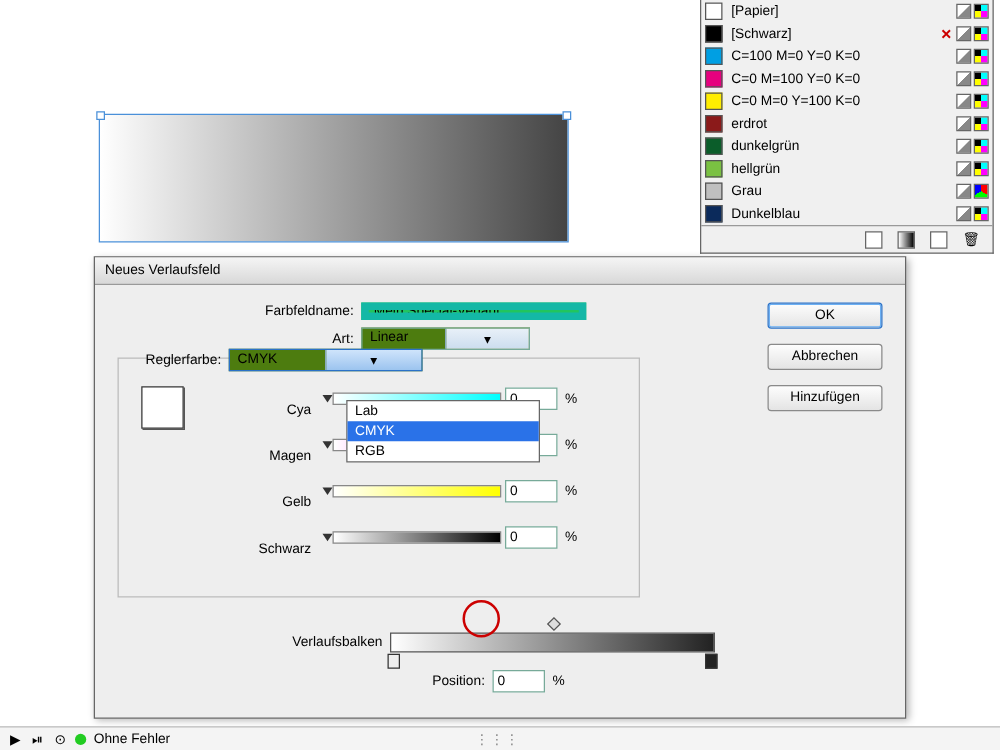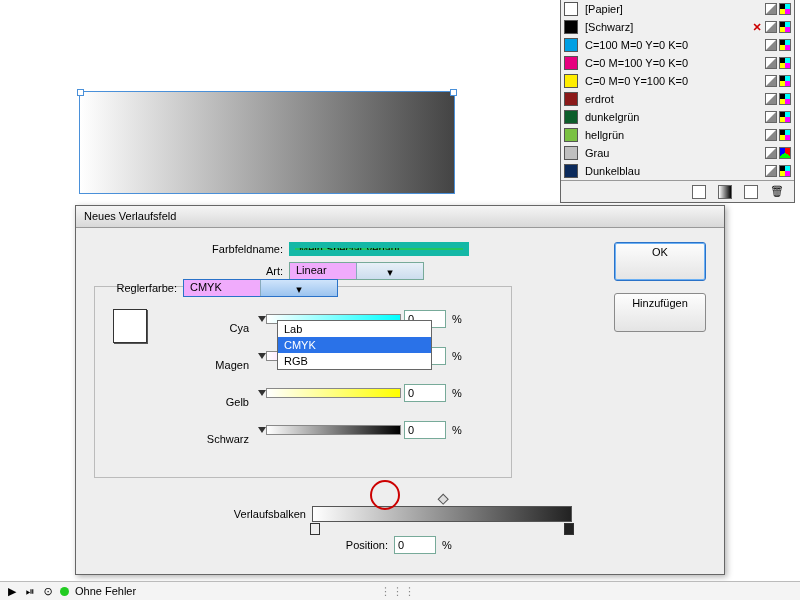--- a/index.html
+++ b/index.html
@@ -29,33 +29,33 @@
 
 .dialog { position:absolute; left:75px; top:205px; width:650px; height:370px; background:#eee;
   border:1px solid #666; box-shadow:2px 2px 6px rgba(0,0,0,.3); }
 .dlg-title { height:22px; background:linear-gradient(#f5f5f5,#d8d8d8); border-bottom:1px solid #999; padding:4px 8px; }
 .dlg-body { position:relative; padding:14px 18px; height:calc(100% - 22px); }
 .row { display:flex; align-items:center; margin-bottom:6px; }
 .lbl { text-align:right; padding-right:6px; }
 .lbl1 { width:195px; } .lbl2 { width:150px;margin-top:19px; }
 input.text { border:6px solid #14b8a6; padding:1px 4px; height:14px; background:#22c55e; }
 input.num  { border:1px solid #7a9; width:42px; height:18px; padding:1px 3px; }
-.combo { display:inline-flex; border:1px solid #7a9; height:18px; background:#f0abfc; }
+.combo { display:inline-flex; border:1px solid #7a9; height:18px; background:#4d7c0f; }
 .combo span { padding:1px 6px; flex:1; }
 .combo .arr { width:16px; background:linear-gradient(#e8f0f8,#cde); border-left:1px solid #8ab; text-align:center; line-height:16px; }
 .slider { display:inline-block; height:10px; border:1px solid #888; vertical-align:middle; }
 .slider.w150 { width:135px; }
 .tri { display:inline-block; width:0; height:0; border-left:4px solid transparent; border-right:4px solid transparent; border-top:6px solid #333; margin-left:3px; vertical-align:middle;}
 .pct { margin-left:6px; }
 
 fieldset { border:1px solid #bbb; padding:10px 10px 26px 10px; margin-top:4px; position:relative; width:418px; }
 .swatch-big { position:absolute; left:18px; top:22px; width:34px; height:34px; background:#fff; border:1px solid #333; box-shadow:1px 1px 0 #555; }
 
 .btns { position:absolute; right:18px; top:14px; display:flex; flex-direction:column; gap:12px; }
-.btn { width:92px; height:39px; background:linear-gradient(#fdfdfd,#e4e4e4); border:1px solid #8a8a8a; border-radius:3px; text-align:center; line-height:19px; }
+.btn { width:92px; height:21px; background:linear-gradient(#fdfdfd,#e4e4e4); border:1px solid #8a8a8a; border-radius:3px; text-align:center; line-height:19px; }
 .btn.primary { border:1px solid #2a72c8; box-shadow:0 0 0 1px #6bb0f4 inset; }
 
 
 .ddlist { position:absolute; left:201px; top:92px; width:155px; background:#fff; border:1px solid #666; z-index:5; }
 .ddlist div { padding:2px 6px; }
 .ddlist .sel { background:#2a72e8; color:#fff; }
 
 
 .grad-area { margin-top:28px; }
 .grad-bar { display:inline-block; width:260px; height:16px; background:linear-gradient(90deg,#fff,#222); border:1px solid #555; vertical-align:middle; position:relative; }
@@ -195,20 +195,21 @@
         <span class="lbl" style="width:300px">Position:</span>
         <input class="num" value="0" style="">
         <span class="pct">%</span>
       </div>
     </div>
 
     <div class="circ"></div>
 
     <div class="btns">
       <div class="btn primary">OK</div>
+      <div class="btn">Abbrechen</div>
       <div class="btn">Hinzufügen</div>
     </div>
   </div>
 </div>
 
 <div class="status">
   <span class="play">▶ &nbsp; ⏯ &nbsp; ⊙</span>
   <span class="dot"></span>
   <span>Ohne Fehler</span>
   <span class="grip">⋮⋮⋮</span>

